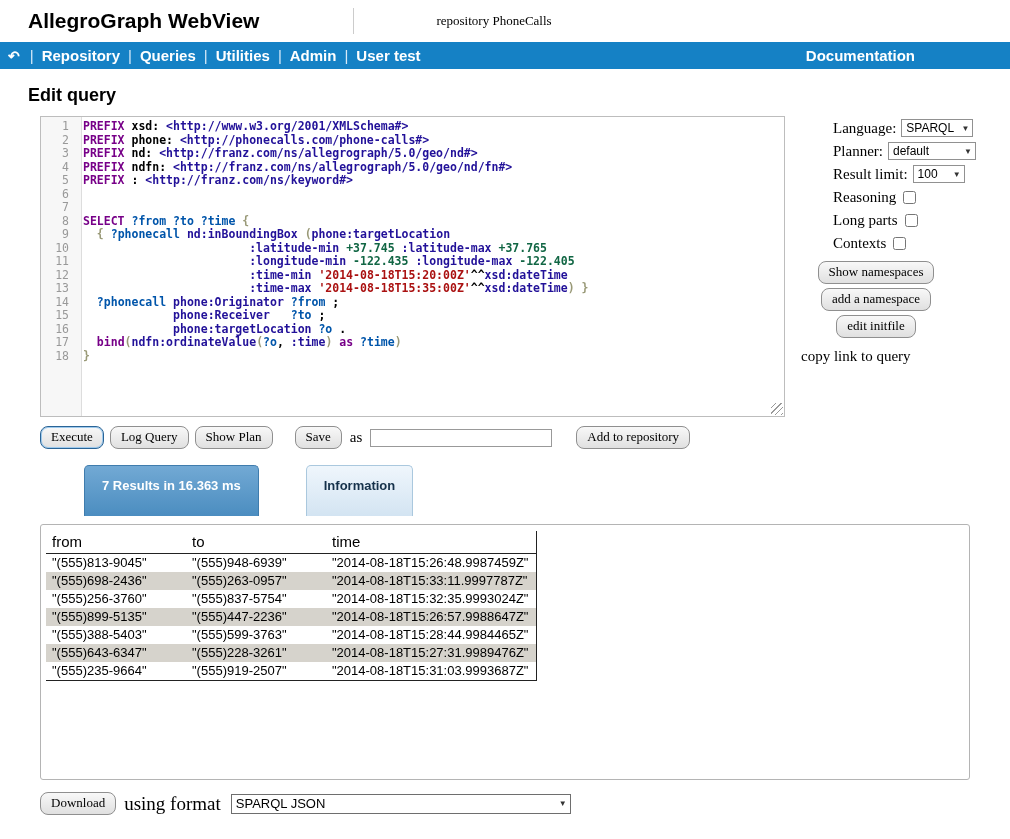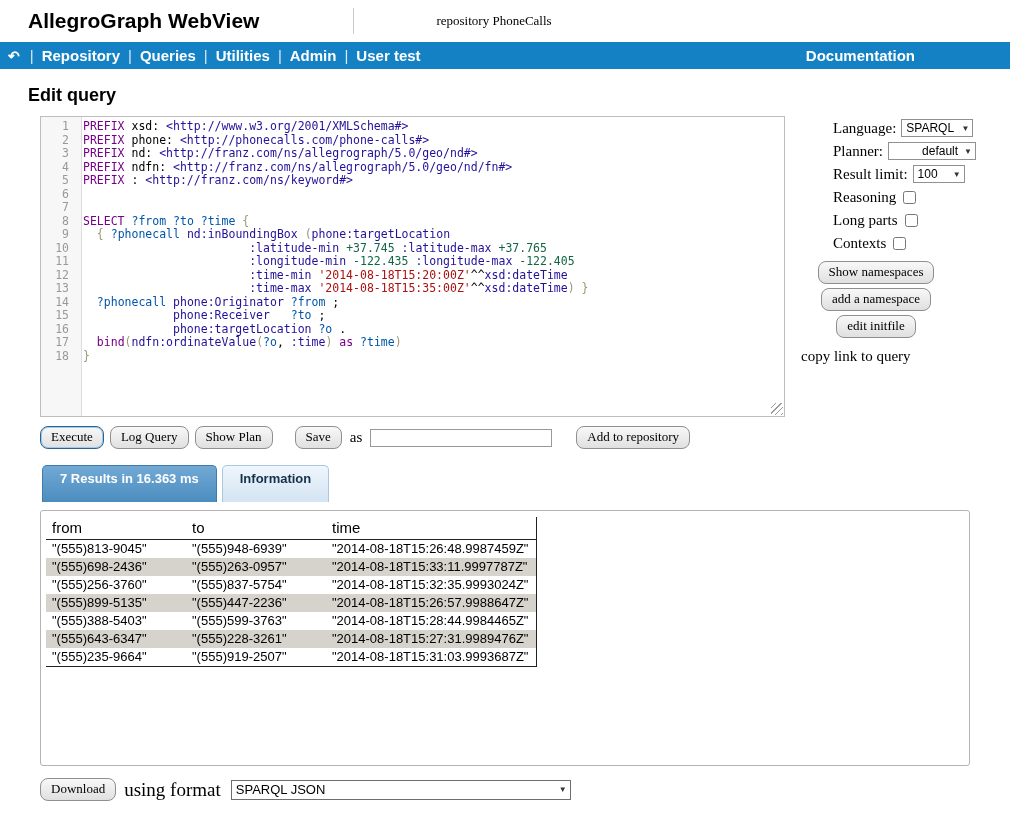--- a/index.html
+++ b/index.html
@@ -25,59 +25,59 @@
   .page-title { font:bold 18px "Liberation Sans", sans-serif; margin:16px 0 10px; }
 
   
   .work-row { display:flex; margin-left:12px; }
   .editor { width:745px; height:301px; border:1px solid #bdbdbd; position:relative; background:#fff;
             font:11.5px/13.5px "DejaVu Sans Mono", monospace; box-sizing:border-box; overflow:hidden; cursor:text; }
   .gutter-bg { position:absolute; top:0; left:0; bottom:0; width:40px; background:#f7f7f7; border-right:1px solid #ddd; }
   .code-lines { position:relative; padding-top:3px; }
   .cm-row { display:flex; }
   .cm-gutter { width:28px; flex:none; text-align:right; padding-right:9px; color:#999; }
-  .cm-line { white-space:pre; padding-left:5px; min-height:13.5px; }
+  .cm-line { white-space:pre; padding-left:5px; min-height:13.5px;font-weight:bold; }
   .tok-kw  { color:#770088; }
   .tok-atom{ color:#221199; }
   .tok-var { color:#0055aa; }
   .tok-str { color:#aa1111;text-align:right; }
   .tok-num { color:#116644; }
   .tok-brk { color:#999977; }
   .tok-pl  { color:#000; }
   .resize-grip { position:absolute; right:1px; bottom:1px; width:12px; height:12px; cursor:nwse-resize;
     background:repeating-linear-gradient(135deg, transparent 0 3px, #999 3px 4px); }
 
   .options { margin-left:16px; width:175px; font-size:15px; padding-top:2px; }
   .opt-row { display:flex; align-items:center; margin-bottom:3px; height:20px;margin-left:32px; }
   .fake-select { box-sizing:border-box; height:18px; border:1px solid #919191; background:#fff;
     display:flex; align-items:center; justify-content:space-between;
     font:12px "Liberation Sans", sans-serif; padding:0 3px 0 4px; margin-left:5px; cursor:default; }
   .sel-arrow { font-size:8px; margin-left:6px; color:#333; }
-  .w-lang { width:72px; } .w-planner { width:95px;justify-content:flex-end; } .w-limit { width:52px; }
+  .w-lang { width:72px; } .w-planner { width:95px; } .w-limit { width:52px; }
   .opt-row input[type=checkbox] { margin-left:7px; width:13px; height:13px; }
   .opt-buttons { width:150px; text-align:center; margin-top:6px; }
   .opt-buttons .btn { display:inline-block; margin:2px 0; }
   .copy-link { margin-top:8px; cursor:pointer; }
 
   .btn { font:13px "Liberation Serif", serif; color:#000; background:linear-gradient(#f8f8f8,#e0e0e0);
          border:1px solid #8f8f8f; border-radius:8px; padding:2px 10px 3px; cursor:pointer; }
   .btn-focused { border:1px solid #2a6496; box-shadow:0 0 0 1px #9ecaed inset; }
 
   
   .actions-row { display:flex; align-items:center; margin:9px 0 0 12px; gap:6px; }
   .gap-left { margin-left:16px; }
   .as-label { margin:0 2px; font-size:15px; }
   .save-input { width:182px; height:18px; border:1px solid #999; box-sizing:border-box;
                 font:13px "Liberation Sans", sans-serif; padding:0 3px; }
   .add-repo { margin-left:18px; }
 
   
   .tabs-row { display:flex; gap:5px; margin:16px 0 0 14px; align-items:flex-end; }
-  .tab { height:26px; line-height:26px; padding:5px 17px; border-radius:5px 5px 0 0;
-         font:bold 13px "Liberation Sans", sans-serif; cursor:pointer; }
+  .tab { height:26px; line-height:26px; padding:12px 17px; border-radius:5px 5px 0 0;
+         font:bold 13px "Liberation Sans", sans-serif; cursor:pointer;margin-left:42px; }
   .tab.active { background:linear-gradient(#72a9d4,#4b8dc0); color:#fff; border:1px solid #3f7cad; border-bottom:none; }
   .tab.inactive { background:linear-gradient(#eff6fc,#d3e4f2); color:#15314a; border:1px solid #aac8de; border-bottom:none; }
 
   .results-panel { width:930px; height:256px; border:1px solid #b4b4b4; border-radius:3px; margin-left:12px;
                    box-sizing:border-box; padding:6px 0 0 5px; background:#fff;margin-top:8px; }
   table.results { border-collapse:collapse; font-family:"Liberation Sans", sans-serif;
                   border-bottom:1px solid #222; border-right:1px solid #222; }
   table.results th { font-size:15px; font-weight:normal; text-align:left; padding:2px 8px 3px 6px;
                      border-bottom:1px solid #222; }
   table.results th.c0, table.results th.c1 { width:126px; }

